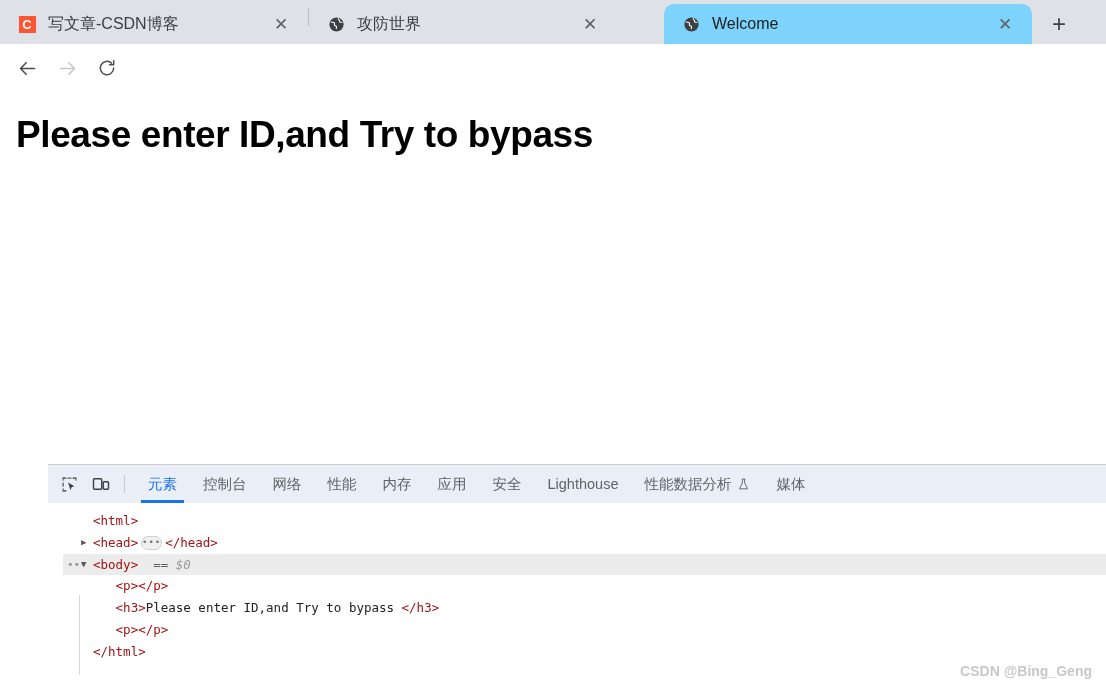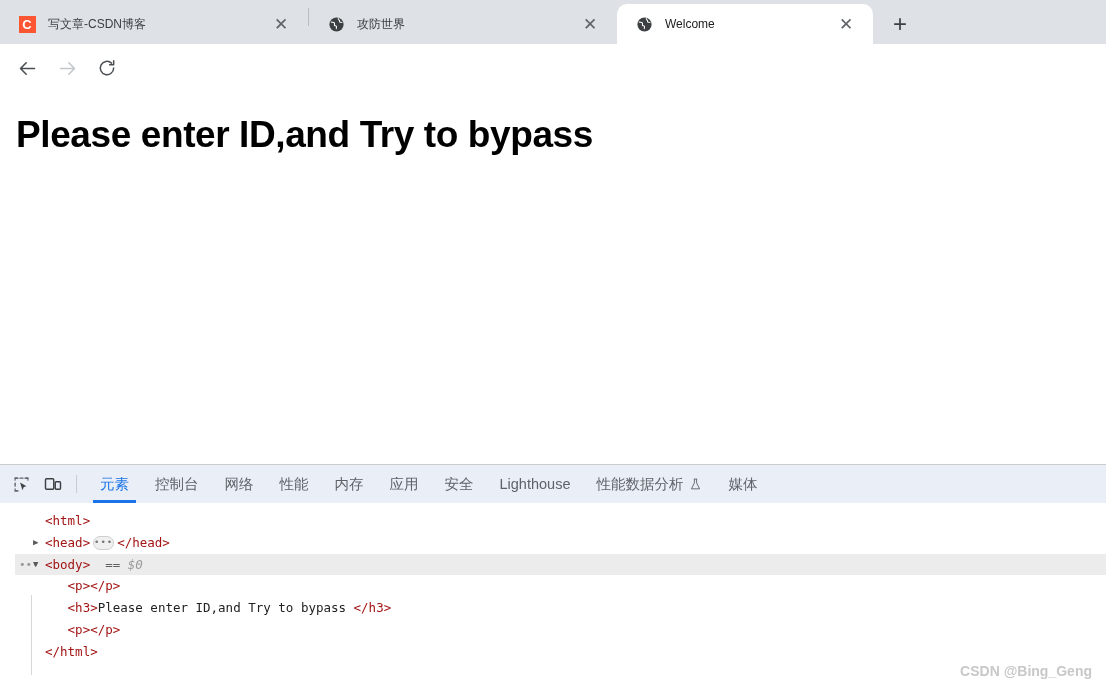--- a/index.html
+++ b/index.html
@@ -38,23 +38,24 @@
     display: flex;
     align-items: center;
     position: relative;
     box-sizing: border-box;
     padding: 0 0 0 18px;
   }
   .tab.inactive {
     width: 308px;
   }
   .tab.active {
-    width: 256px;
-    background: #ffffff;
+    width: 368px;
+    background: #7dd3fc;
     border-radius: 10px 10px 0 0;
+    margin-left: 47px;
   }
 
   .tab-favicon {
     width: 18px;
     height: 18px;
     flex: none;
     margin-right: 12px;
     display: flex;
     align-items: center;
     justify-content: center;
@@ -66,21 +67,21 @@
     color: #ffffff;
     font-size: 13px;
     font-weight: bold;
     line-height: 17px;
     text-align: center;
     font-family: "Liberation Sans", sans-serif;
   }
 
   .tab-title {
     flex: 1;
-    font-size: 12px;
+    font-size: 16px;
     color: #3c4043;
     white-space: nowrap;
     overflow: hidden;
     text-overflow: ellipsis;
     padding-right: 8px;
   }
   .tab.active .tab-title { color: #202124; }
 
   .tab-close {
     width: 26px;
@@ -203,20 +204,21 @@
 
   
   .devtools {
     flex: none;
     height: 220px;
     background: #ffffff;
     border-top: 1px solid #cdcdcd;
     display: flex;
     flex-direction: column;
     position: relative;
+    margin-left: 48px;
   }
   .dt-toolbar {
     height: 38px;
     background: #eaeef6;
     display: flex;
     align-items: center;
     flex: none;
     padding-left: 6px;
     box-sizing: border-box;
     position: relative;

